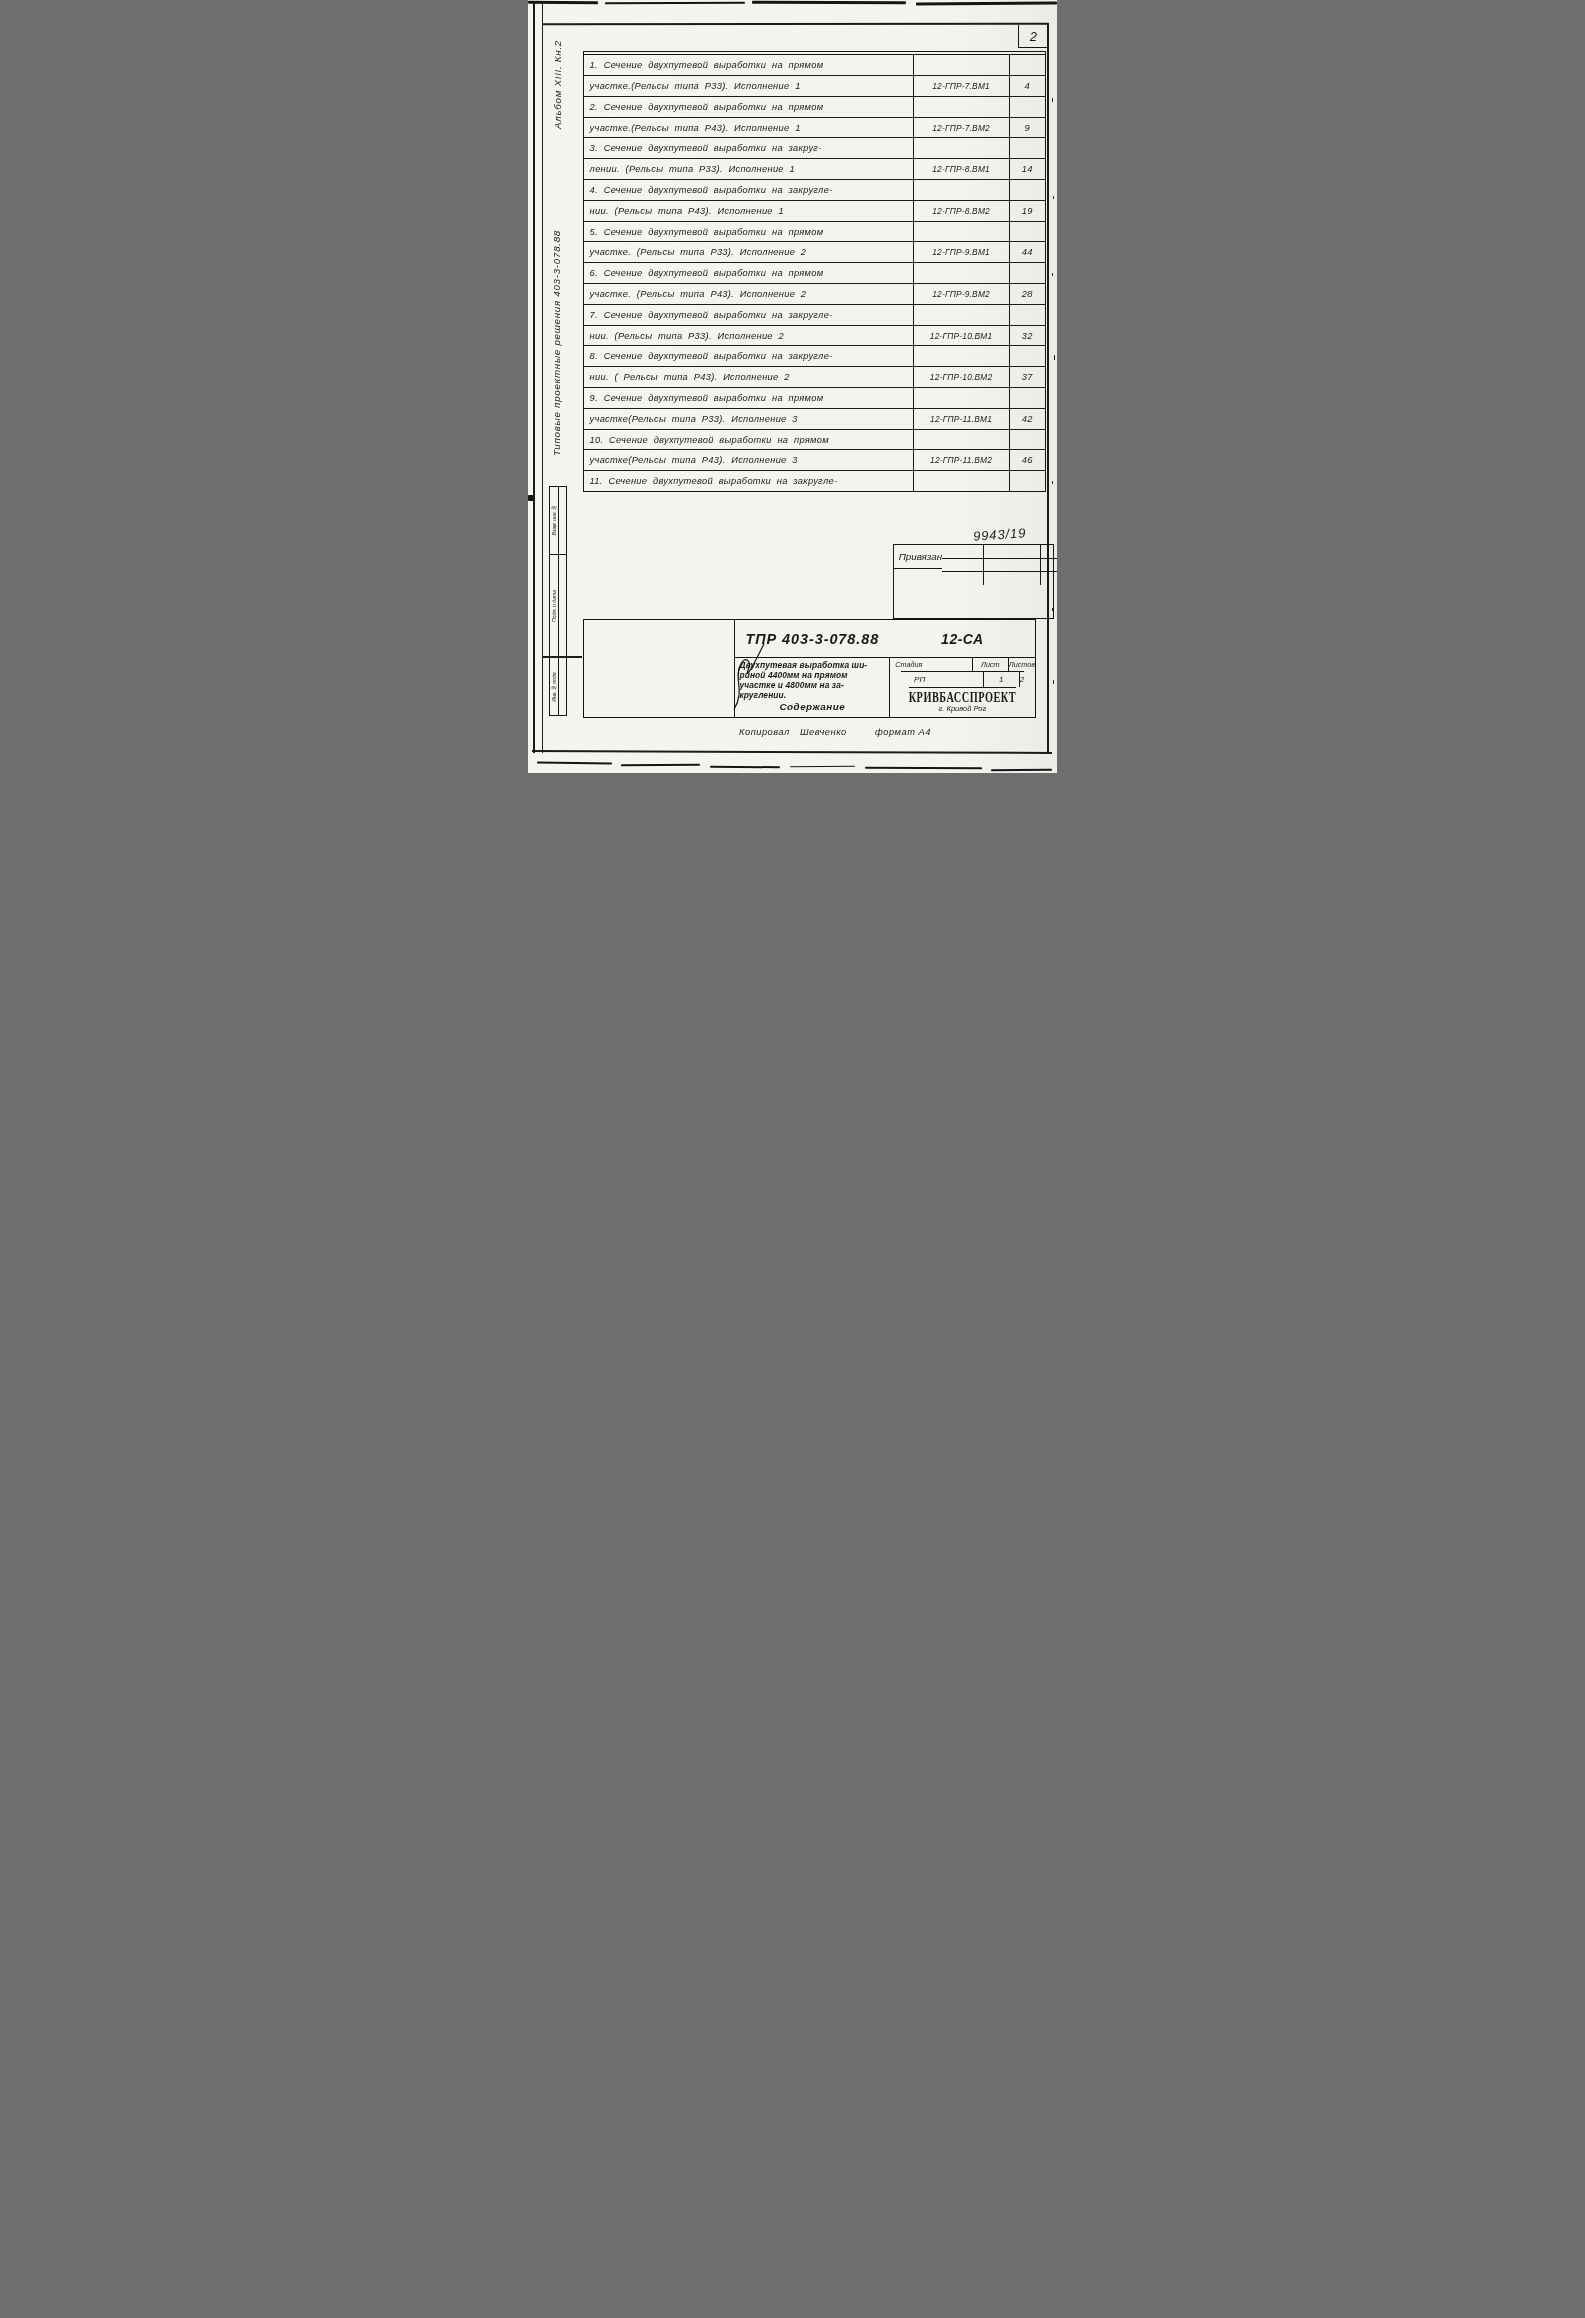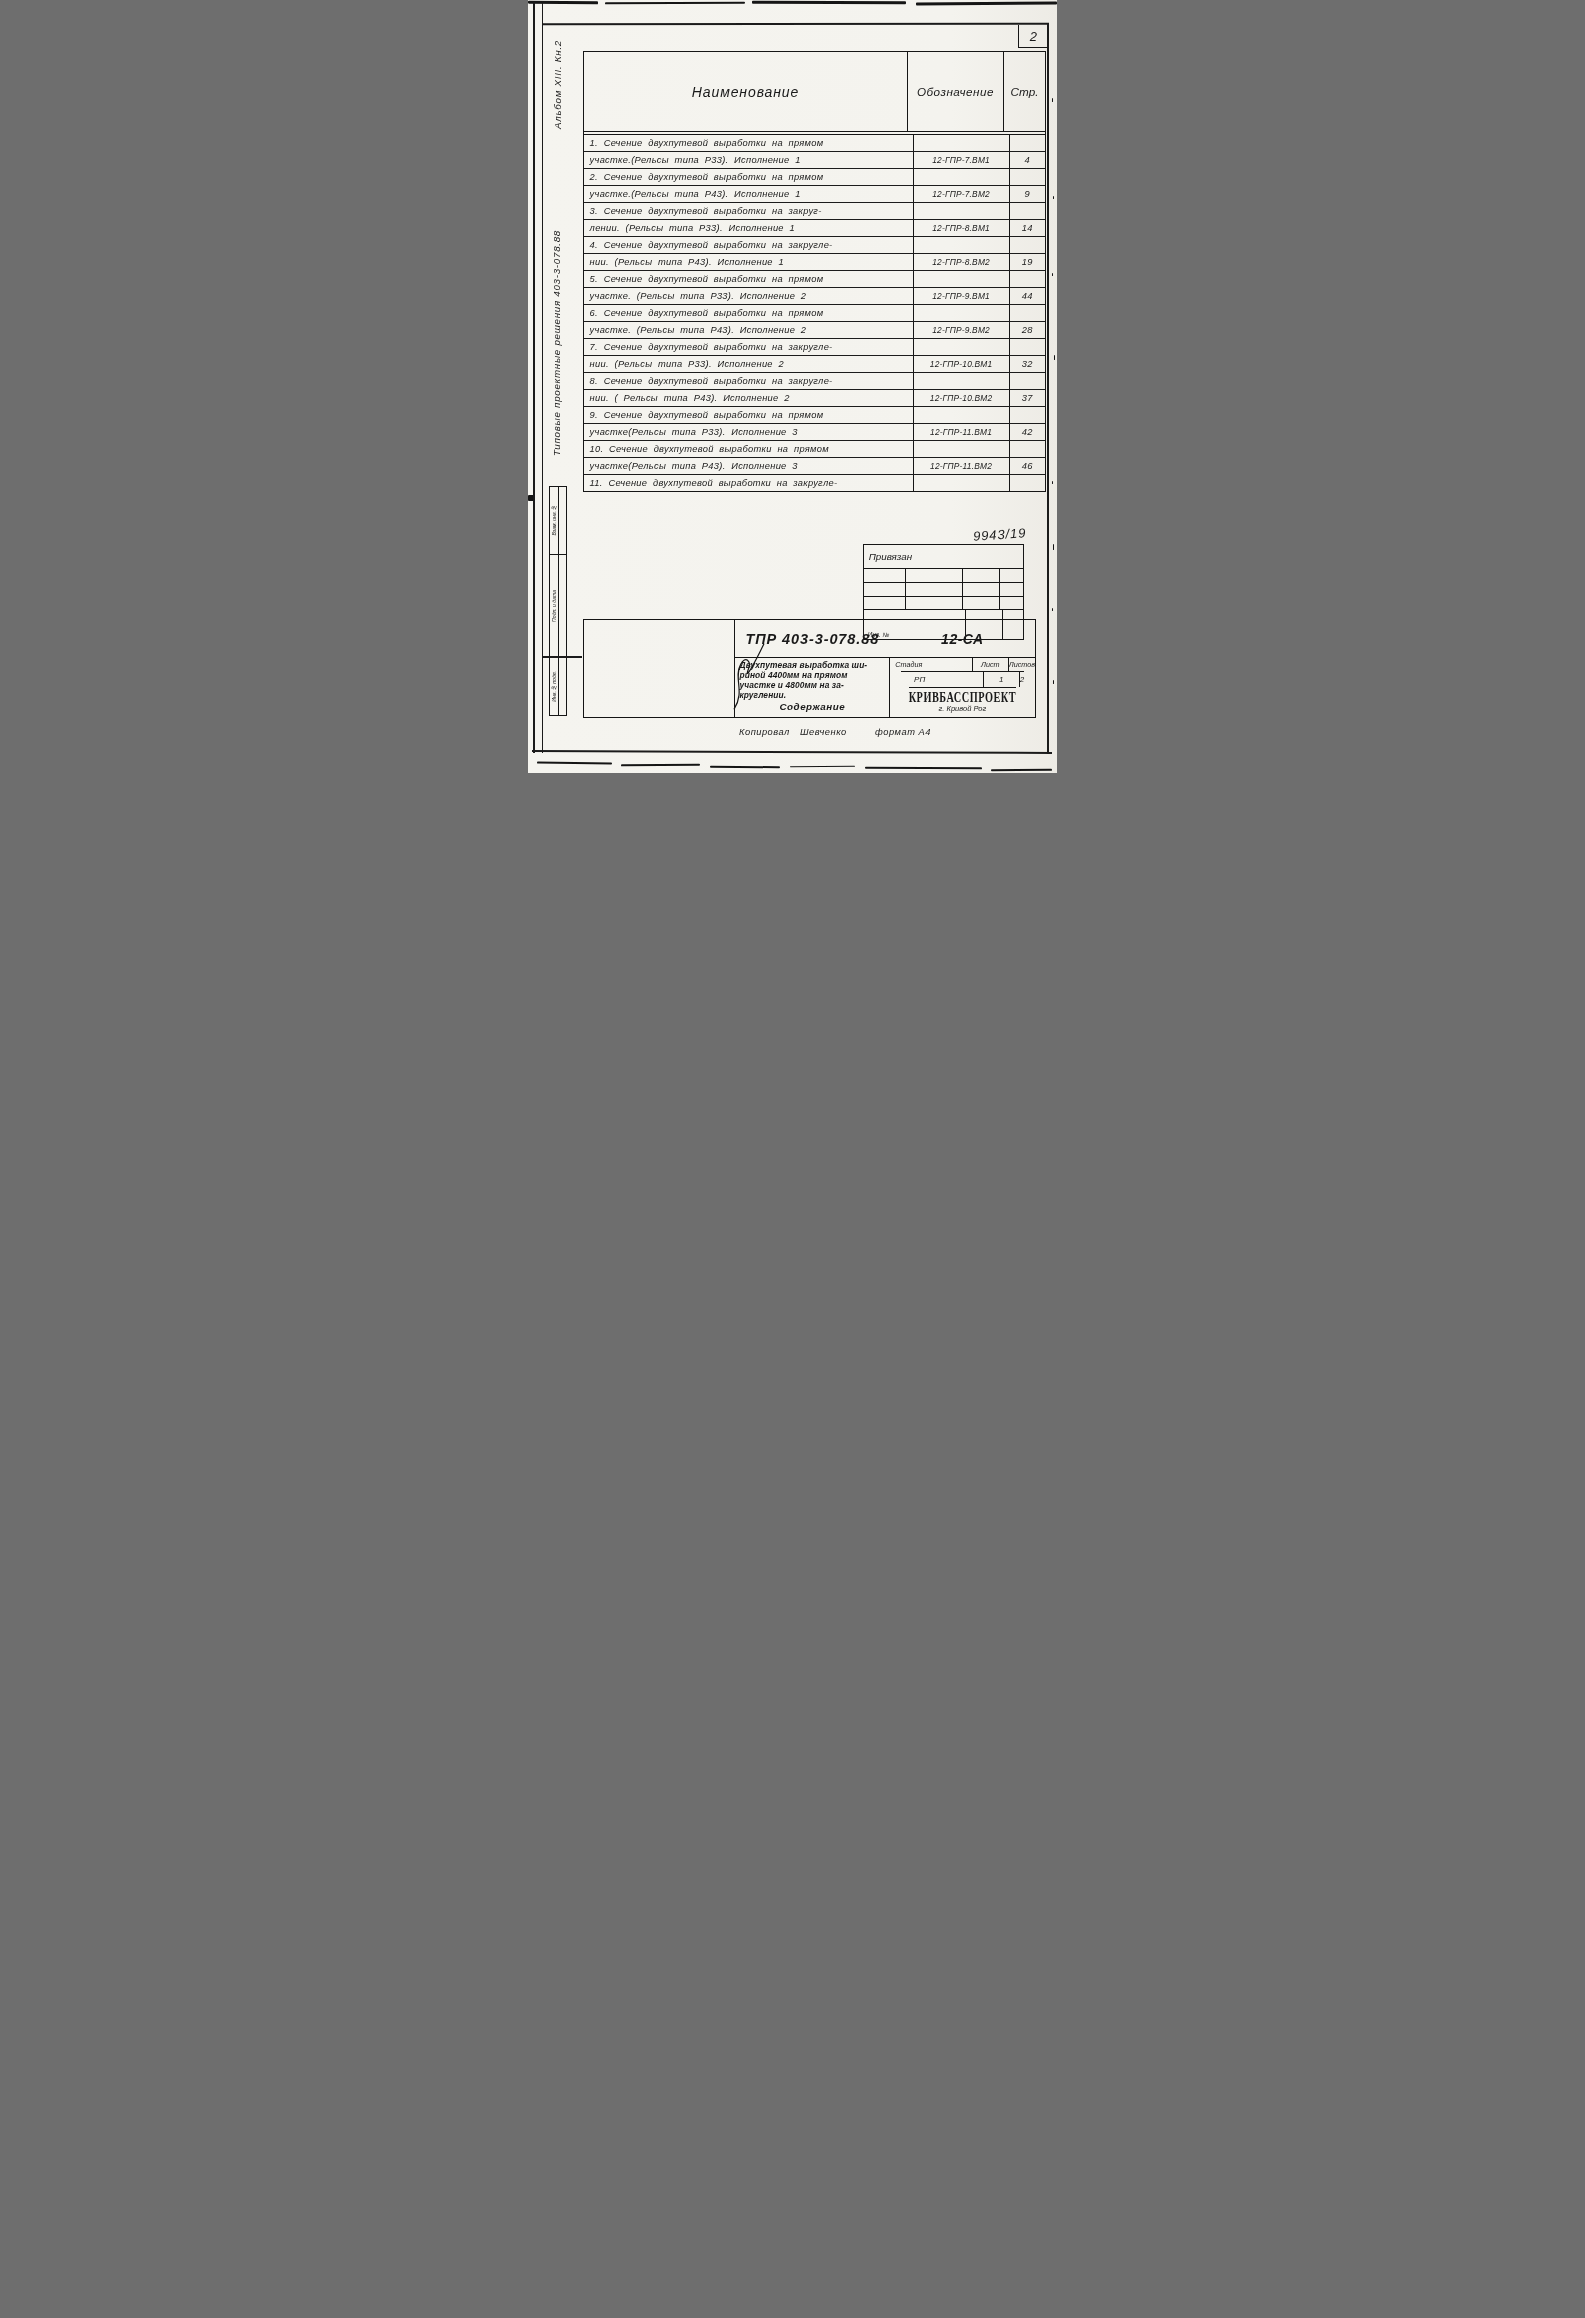--- a/index.html
+++ b/index.html
@@ -40,22 +40,22 @@
 
   
   .mstrip{position:absolute;left:20.6px;top:486px;width:18.7px;height:230px;border:1.2px solid #161616;
     box-sizing:border-box;display:flex;flex-direction:column;}
   .mrow{display:flex;}
   .mrow + .mrow{border-top:1.2px solid #161616;}
   .mlab{width:8px;border-right:0.9px solid #161616;display:flex;align-items:center;justify-content:center;}
   .mlab .vlab{writing-mode:vertical-rl;transform:rotate(180deg);font-size:5.1px;font-style:italic;white-space:nowrap;}
 
   
-  .pbox{position:absolute;left:335px;top:544px;width:161px;height:96px;border:1.6px solid #161616;
-    box-sizing:border-box;display:flex;flex-direction:column;}
+  .pbox{position:absolute;left:365px;top:544px;width:161px;height:75px;border:1.6px solid #161616;
+    box-sizing:border-box;display:flex;flex-direction:row;}
   .ptitle{height:23.4px;border-bottom:1.4px solid #161616;display:flex;align-items:center;padding-left:4.7px;font-size:9.8px;}
   .pgrid{display:flex;flex-direction:column;}
   .pgrow{height:12.6px;display:flex;}
   .pgrow + .pgrow{border-top:1.2px solid #161616;}
   .pg1{width:41px;} .pg2{width:56px;border-left:1.2px solid #161616;}
   .pg3{width:36px;border-left:1.2px solid #161616;} .pg4{flex:1;border-left:1.2px solid #161616;}
   .pinv{flex:1;border-top:1.2px solid #161616;display:flex;}
   .pinv .pi1{width:97px;display:flex;align-items:flex-end;padding:0 0 0.9px 3.7px;font-size:6.3px;}
   .pinv .pi2{width:36px;border-left:1.2px solid #161616;}
   .pinv .pi3{flex:1;border-left:1.2px solid #161616;}
@@ -148,25 +148,20 @@
       <div class="mlab">
           <span class="vlab">Инв.№ подл.</span>
         </div>
       <div style="flex:1;"></div>
     </div>
   </div>
 
   <div class="line" style="left:15.4px;top:656px;width:39px;height:1.6px;"></div>
 
   <div class="ctable">
-    <div class="thead">
-      <div class="th th1 hw">Наименование</div>
-      <div class="th th2 hw">Обозначение</div>
-      <div class="th th3 hw">Стр.</div>
-    </div>
     <div class="dbl"></div>
     <div class="rows">
         <div class="trow">
           <div class="tc c1 hw">1. Сечение  двухпутевой выработки на прямом</div>
           <div class="tc c2 hw"></div>
           <div class="tc c3 hw"></div>
         </div>
         <div class="trow">
           <div class="tc c1 hw">участке.(Рельсы типа Р33).  Исполнение 1</div>
           <div class="tc c2 hw">12-ГПР-7.ВМ1</div>

